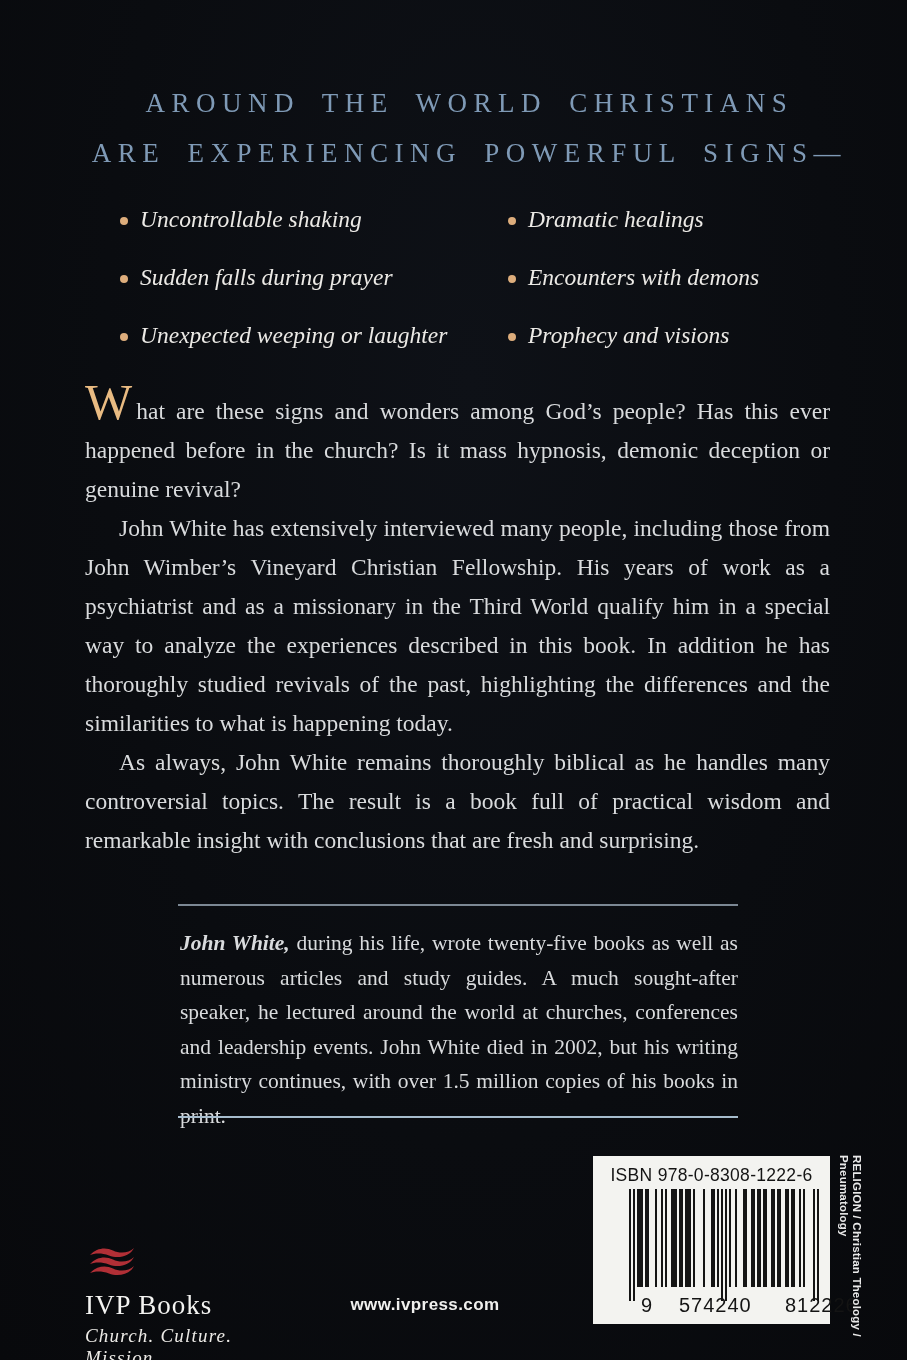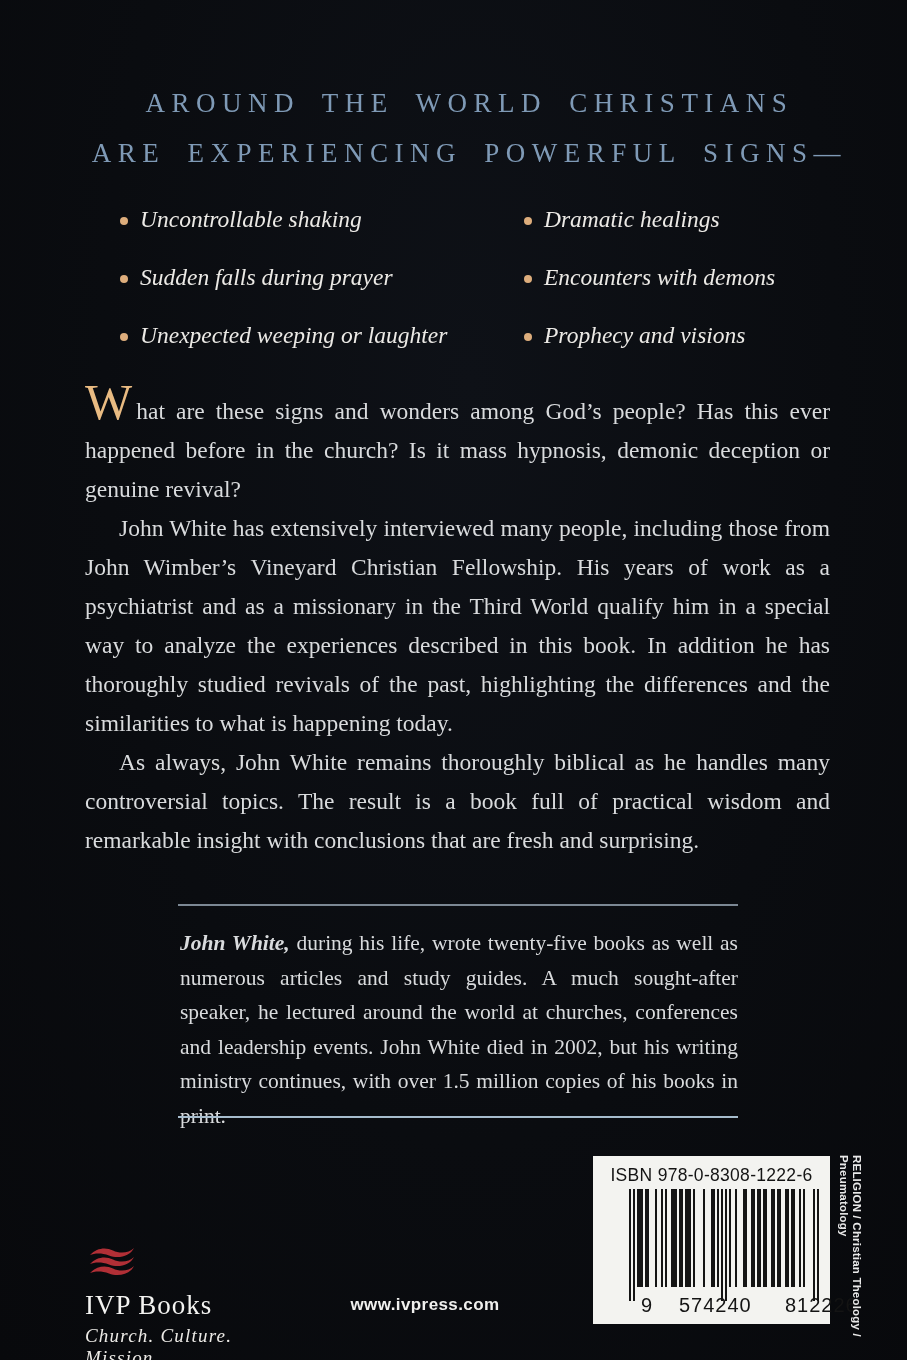--- a/index.html
+++ b/index.html
@@ -10,21 +10,21 @@
   }
   
   .headline{
     position:absolute; top:78px; left:0; width:100%;
     text-align:center; font-size:27px; line-height:50px;
     letter-spacing:6.5px; word-spacing:9px; color:#7f9ab6;
   }
   
   .bullets{
     position:absolute; top:204px; left:120px; width:680px;
-    display:flex; gap:16px;
+    display:flex; gap:0;
   }
   .bullet-col{display:flex; flex-direction:column; gap:27px;}
   .bullet-col.left{width:388px;}
   .bullet-item{
     display:flex; align-items:baseline; font-style:italic;
     font-size:23.5px; line-height:31px; color:#eceae6;
   }
   .dot{
     width:8px; height:8px; border-radius:50%; background:#ddad7c;
     margin-right:12px; flex:0 0 auto; align-self:center; margin-top:2px;

